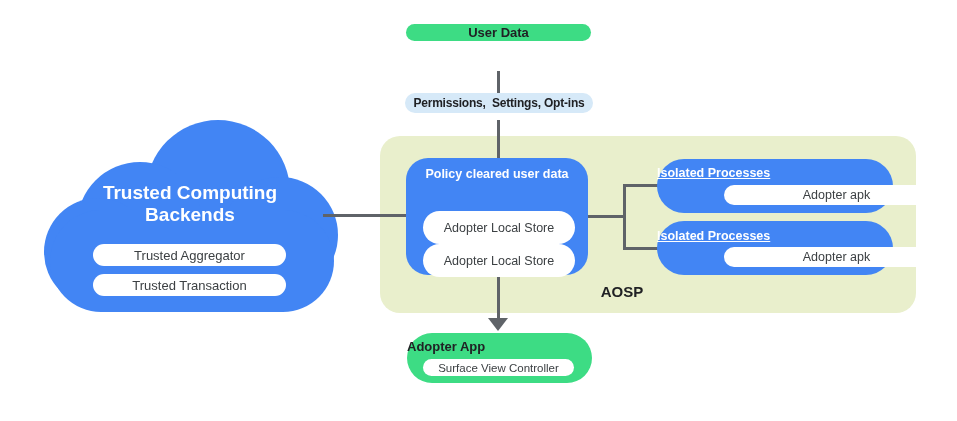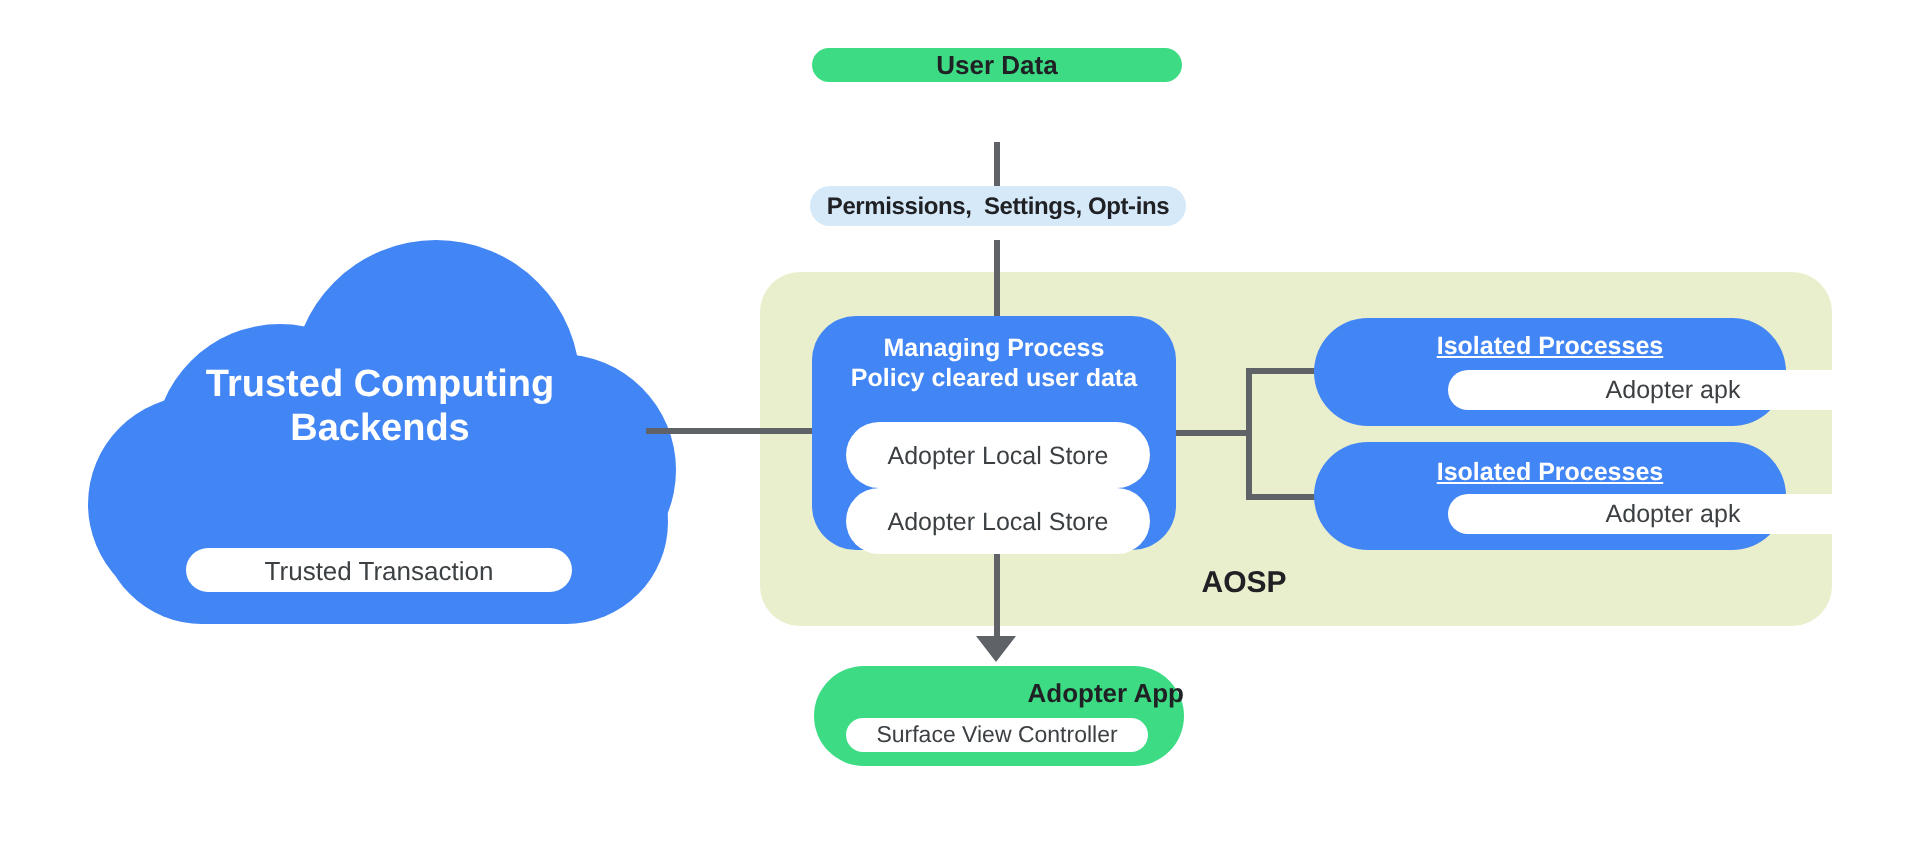--- a/index.html
+++ b/index.html
@@ -90,37 +90,37 @@
   
   .isolated-box {
     left: 657px; width: 236px; height: 54px;
     background: var(--blue); border-radius: 27px;
   }
   .isolated-box-1 { top: 159px; }
   .isolated-box-2 { top: 221px; }
   .isolated-title {
     left: 657px; width: 236px;
     color: var(--white); font-size: 12.5px; font-weight: bold;
-    text-align: center; text-decoration: underline;
+    text-align: left; text-decoration: underline;
   }
   .isolated-title-1 { top: 166px; }
   .isolated-title-2 { top: 229px; }
   .isolated-pill { left: 680px; width: 225px; height: 20px; margin-left: 44px; }
   .isolated-pill-1 { top: 185px; }
   .isolated-pill-2 { top: 247px; }
 
   
   .adopter-box {
     left: 407px; top: 333px; width: 185px; height: 50px;
     background: var(--green); border-radius: 25px;
   }
   .adopter-title {
     left: 407px; top: 339px; width: 185px;
     color: var(--dark-text); font-size: 13px; font-weight: bold;
-    text-align: right;
+    text-align: left;
   }
   .adopter-pill { left: 423px; top: 359px; width: 151px; height: 17px; font-size: 11.5px; }
 
   
   .line-v1 { left: 497px; top: 71px;  width: 3px;  height: 24px; }
   .line-v2 { left: 497px; top: 120px; width: 3px;  height: 40px; }
   .line-h1 { left: 323px; top: 214px; width: 84px; height: 3px; }
   .line-h2 { left: 588px; top: 215px; width: 38px; height: 3px; }
   .line-vj { left: 623px; top: 184px; width: 3px;  height: 66px; }
   .line-b1 { left: 623px; top: 184px; width: 36px; height: 3px; }
@@ -154,30 +154,30 @@
   <div class="abs line line-v2"></div>
   <div class="abs line line-h1"></div>
   <div class="abs line line-h2"></div>
   <div class="abs line line-vj"></div>
   <div class="abs line line-b1"></div>
   <div class="abs line line-b2"></div>
   <div class="abs line line-v3"></div>
   <div class="abs arrow-down"></div>
 
   <div class="abs cloud-title">Trusted Computing Backends</div>
+  <div class="abs pill white-pill cloud-pill cloud-pill-2">Trusted Aggregator</div>
   <div class="abs pill white-pill cloud-pill cloud-pill-3">Trusted Transaction</div>
 
   <div class="abs pill user-data">User Data</div>
   <div class="abs pill permissions">Permissions,  Settings, Opt-ins</div>
 
   <div class="abs aosp-label">AOSP</div>
 
   <div class="abs managing-box"></div>
   <div class="abs managing-title">
-    <div>Managing Process</div>
     <div>Policy cleared user data</div>
   </div>
   <div class="abs pill white-pill managing-pill managing-pill-1">Adopter Local Store</div>
   <div class="abs pill white-pill managing-pill managing-pill-2">Adopter Local Store</div>
 
   <div class="abs isolated-box isolated-box-1"></div>
   <div class="abs isolated-title isolated-title-1">Isolated Processes</div>
   <div class="abs pill white-pill isolated-pill isolated-pill-1">Adopter apk</div>
 
   <div class="abs isolated-box isolated-box-2"></div>

